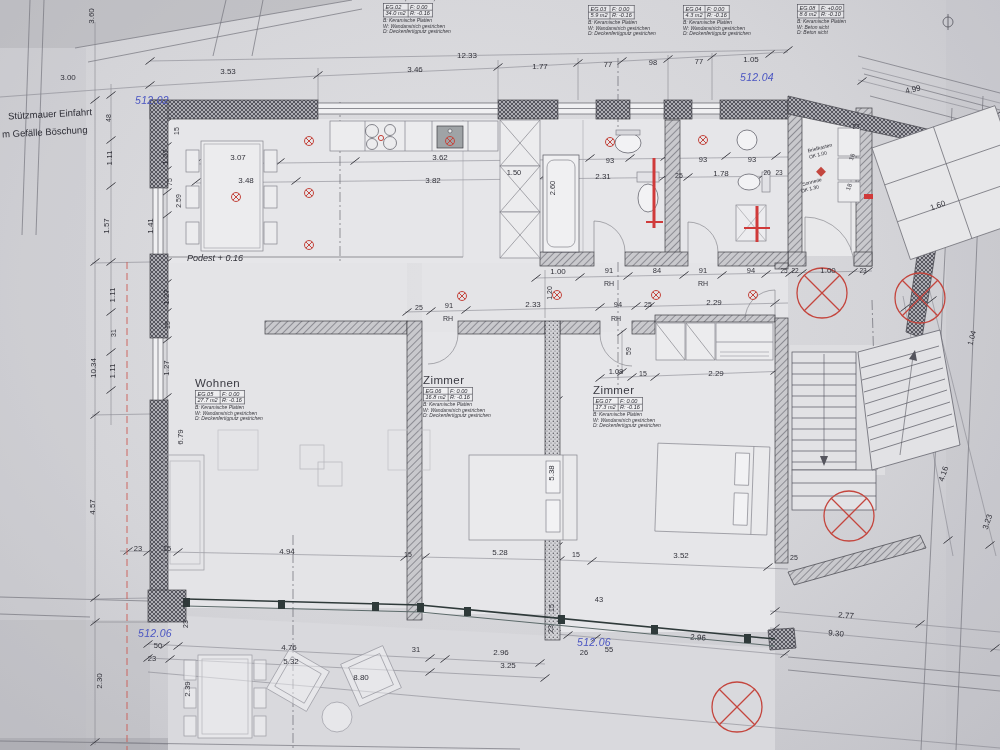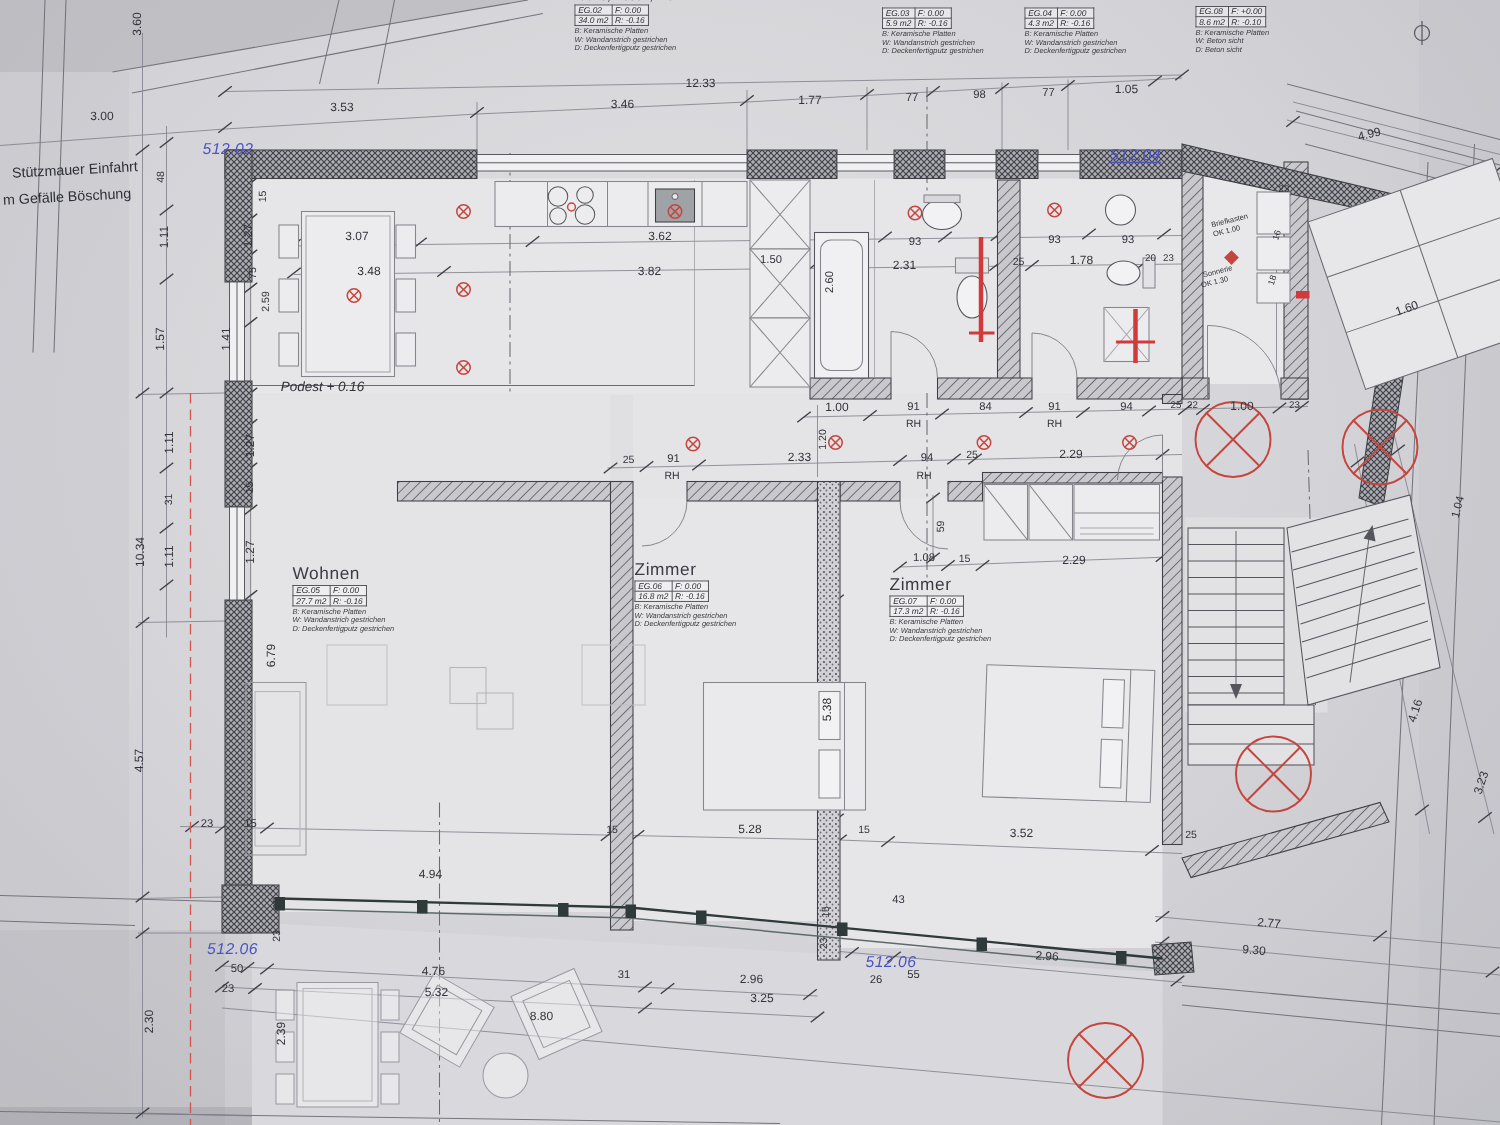--- a/index.html
+++ b/index.html
@@ -704,39 +704,39 @@
       <span class="dim " style="left: 500px; top: 553px; transform: translate(-50%, -50%) rotate(0deg);">5.28</span>
       <span class="dim " style="left: 408px; top: 554px; font-size: 7px; transform: translate(-50%, -50%) rotate(0deg);">15</span>
       <span class="dim " style="left: 576px; top: 554px; font-size: 7px; transform: translate(-50%, -50%) rotate(0deg);">15</span>
       <span class="dim " style="left: 681px; top: 556px; transform: translate(-50%, -50%) rotate(0deg);">3.52</span>
       <span class="dim " style="left: 794px; top: 557px; font-size: 7px; transform: translate(-50%, -50%) rotate(0deg);">25</span>
       <span class="dim " style="left: 599px; top: 600px; font-size: 7.5px; transform: translate(-50%, -50%) rotate(0deg);">43</span>
       <span class="dim " style="left: 551px; top: 608px; font-size: 7px; transform: translate(-50%, -50%) rotate(-90deg);">15</span>
       <span class="dim " style="left: 550px; top: 629px; font-size: 7px; transform: translate(-50%, -50%) rotate(-90deg);">23</span>
       <span class="dim " style="left: 138px; top: 549px; font-size: 7.5px; transform: translate(-50%, -50%) rotate(0deg);">23</span>
       <span class="dim " style="left: 167px; top: 549px; font-size: 7.5px; transform: translate(-50%, -50%) rotate(0deg);">15</span>
-      <span class="dim " style="left: 287px; top: 552px; transform: translate(-50%, -50%) rotate(0deg); margin-top: 31px;">4.94</span>
+      <span class="dim " style="left: 287px; top: 552px; transform: translate(-50%, -50%) rotate(0deg);">4.94</span>
       <span class="dim " style="left: 185px; top: 602px; font-size: 7px; transform: translate(-50%, -50%) rotate(-90deg);">15</span>
       <span class="dim " style="left: 185px; top: 624px; font-size: 7px; transform: translate(-50%, -50%) rotate(-90deg);">23</span>
       <span class="dim " style="left: 158px; top: 646px; font-size: 7.5px; transform: translate(-50%, -50%) rotate(0deg);">50</span>
       <span class="dim " style="left: 152px; top: 659px; font-size: 7.5px; transform: translate(-50%, -50%) rotate(0deg);">23</span>
       <span class="dim " style="left: 289px; top: 648px; transform: translate(-50%, -50%) rotate(0deg);">4.76</span>
       <span class="dim " style="left: 291px; top: 662px; transform: translate(-50%, -50%) rotate(0deg);">5.32</span>
       <span class="dim " style="left: 361px; top: 678px; transform: translate(-50%, -50%) rotate(0deg);">8.80</span>
       <span class="dim " style="left: 416px; top: 650px; font-size: 7.5px; transform: translate(-50%, -50%) rotate(0deg);">31</span>
       <span class="dim " style="left: 501px; top: 653px; transform: translate(-50%, -50%) rotate(0deg);">2.96</span>
       <span class="dim " style="left: 508px; top: 666px; transform: translate(-50%, -50%) rotate(0deg);">3.25</span>
       <span class="dim " style="left: 584px; top: 653px; font-size: 7.5px; transform: translate(-50%, -50%) rotate(0deg);">26</span>
       <span class="dim " style="left: 609px; top: 650px; font-size: 7.5px; transform: translate(-50%, -50%) rotate(0deg);">55</span>
       <span class="dim " style="left: 698px; top: 638px; transform: translate(-50%, -50%) rotate(4deg);">2.96</span>
       <span class="dim " style="left: 846px; top: 616px; transform: translate(-50%, -50%) rotate(5deg);">2.77</span>
       <span class="dim " style="left: 836px; top: 634px; transform: translate(-50%, -50%) rotate(5deg);">9.30</span>
       <span class="dim " style="left: 188px; top: 689px; transform: translate(-50%, -50%) rotate(-90deg);">2.39</span>
       <span class="dim elev" style="left: 152px; top: 100px; transform: translate(-50%, -50%) rotate(0deg);">512.02</span>
-      <span class="dim elev" style="left: 757px; top: 104px; transform: translate(-50%, -50%) rotate(0deg); text-decoration: underline;">512.04</span>
+      <span class="dim elev" style="left: 757px; top: 77px; transform: translate(-50%, -50%) rotate(0deg);">512.04</span>
       <span class="dim elev" style="left: 155px; top: 633px; transform: translate(-50%, -50%) rotate(0deg);">512.06</span>
       <span class="dim elev" style="left: 594px; top: 642px; transform: translate(-50%, -50%) rotate(0deg);">512.06</span>
       <span class="dim lbl" style="left: 8px; top: 114px; font-size: 9.5px; transform: translate(0px, -50%) rotate(-3deg);">Stützmauer Einfahrt</span>
       <span class="dim lbl" style="left: 2px; top: 132px; font-size: 9.5px; transform: translate(0px, -50%) rotate(-3deg);">m Gefälle Böschung</span>
       <span class="dim lbl" style="left: 215px; top: 258px; font-size: 9px; font-style: italic; transform: translate(-50%, -50%) rotate(0deg);">Podest + 0.16</span>
       <span class="dim lbl" style="left: 820px; top: 148px; font-size: 5px; transform: translate(-50%, -50%) rotate(-14deg);">Briefkasten</span>
       <span class="dim lbl" style="left: 818px; top: 155px; font-size: 5px; transform: translate(-50%, -50%) rotate(-14deg);">OK 1.00</span>
       <span class="dim lbl" style="left: 812px; top: 182px; font-size: 5px; transform: translate(-50%, -50%) rotate(-14deg);">Sonnerie</span>
       <span class="dim lbl" style="left: 810px; top: 189px; font-size: 5px; transform: translate(-50%, -50%) rotate(-14deg);">OK 1.30</span>
     </div>

